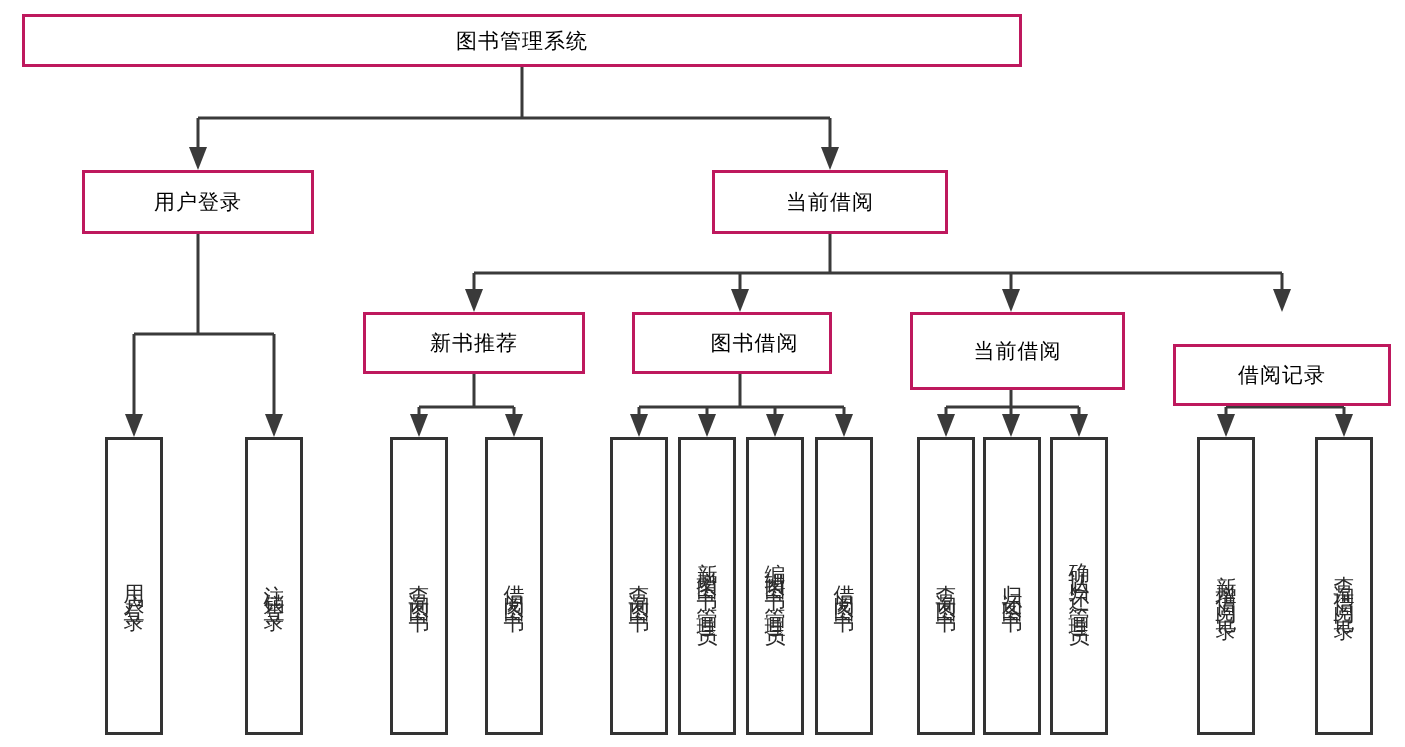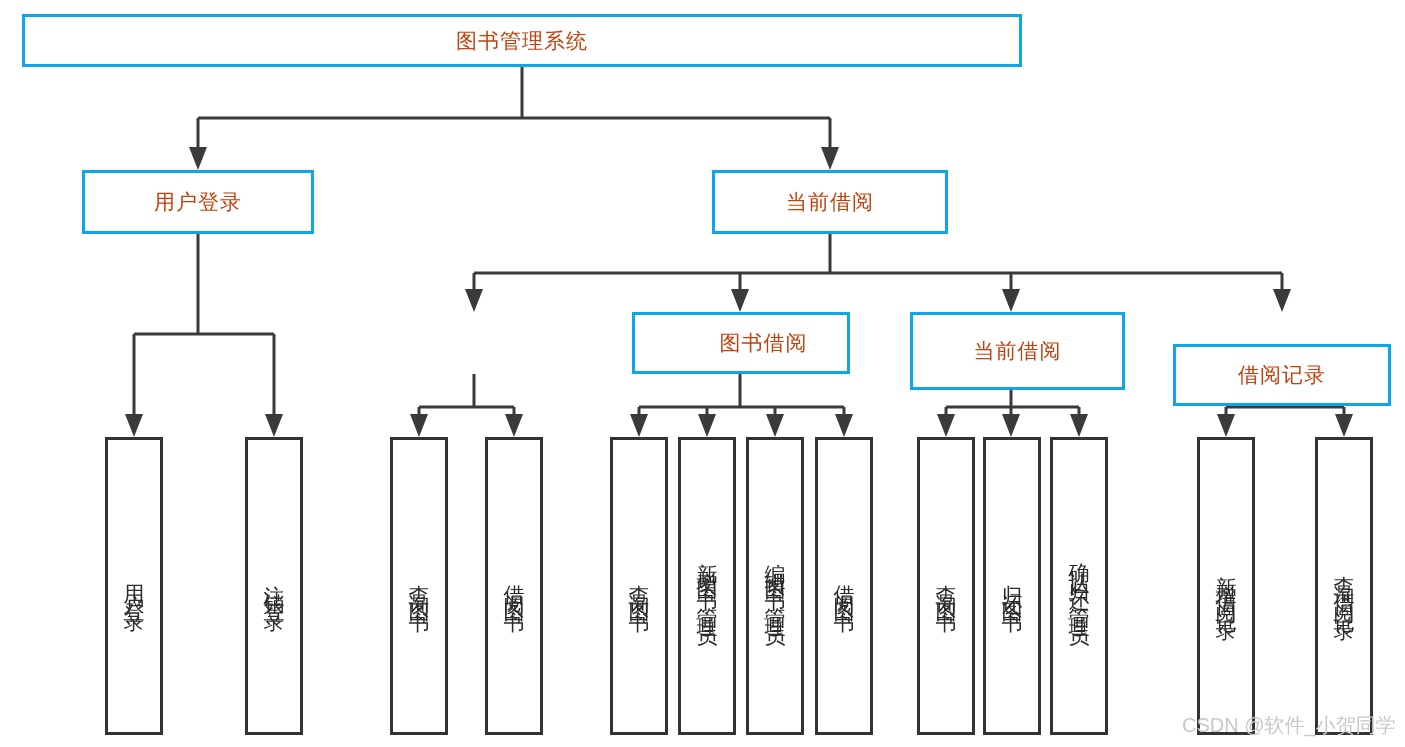--- a/index.html
+++ b/index.html
@@ -4,44 +4,44 @@
 <style>
   html,body{margin:0;padding:0;background:#ffffff;}
   .canvas{
     position:relative;width:1405px;height:747px;background:#ffffff;
     font-family:"Liberation Sans","DejaVu Sans",sans-serif;overflow:hidden;
   }
   svg.connectors{position:absolute;left:0;top:0;width:1405px;height:747px;}
   svg.connectors path{stroke:#3a3a3a;stroke-width:3;fill:none;}
   svg.connectors polygon{fill:#3a3a3a;stroke:none;}
   .hnode{
-    position:absolute;box-sizing:border-box;border:3px solid #0ea5e9;background:#ffffff;
+    position:absolute;box-sizing:border-box;border:3px solid #be185d;background:#ffffff;
     display:flex;align-items:center;justify-content:center;
-    font-size:21px;color:#c2410c;letter-spacing:1px;
+    font-size:21px;color:#000000;letter-spacing:1px;
   }
   .vnode{
     position:absolute;top:437px;width:58px;height:298px;box-sizing:border-box;
     border:3px solid #333333;background:#ffffff;
     display:flex;align-items:center;justify-content:center;
   }
   .vnode .vtext{
     writing-mode:vertical-rl;text-orientation:mixed;white-space:nowrap;
     font-size:21px;letter-spacing:9px;color:#2a2a2a;
   }
   .watermark{
     position:absolute;left:1182px;top:712px;font-size:20px;color:#c8c8c8;
     white-space:nowrap;
   }
 
   
   .n-root{left:22px;top:14px;width:1000px;height:53px;}
   .n-user-login{left:82px;top:170px;width:232px;height:64px;}
   .n-book-mgmt{left:712px;top:170px;width:236px;height:64px;}
   .n-new-book{left:363px;top:312px;width:222px;height:62px;}
-  .n-book-borrow{left:632px;top:312px;width:218px;height:62px;padding-left:45px;}
+  .n-book-borrow{left:632px;top:312px;width:200px;height:62px;padding-left:45px;}
   .n-current-borrow{left:910px;top:312px;width:215px;height:78px;}
   .n-borrow-records{left:1173px;top:312px;width:218px;height:62px;margin-top:32px;}
 
   
   .l-user-login{left:105px;}
   .l-logout{left:245px;}
   .l-nb-query{left:390px;}
   .l-nb-borrow{left:485px;}
   .l-bb-query{left:610px;}
   .l-bb-add{left:678px;}
@@ -92,20 +92,21 @@
     <path d="M1282 374 V407 M1226 407 H1344 M1226 407 V418 M1344 407 V418"></path>
     <polygon points="1217,414 1235,414 1226,437"></polygon>
     <polygon points="1335,414 1353,414 1344,437"></polygon>
   </svg>
 
   <div class="hnode n-root">图书管理系统</div>
 
   <div class="hnode n-user-login">用户登录</div>
   <div class="hnode n-book-mgmt">当前借阅</div>
 
+  <div class="hnode n-new-book">新书推荐</div>
   <div class="hnode n-book-borrow">图书借阅</div>
   <div class="hnode n-current-borrow">当前借阅</div>
   <div class="hnode n-borrow-records">借阅记录</div>
 
   <div class="vnode l-user-login">
     <span class="vtext">用户登录</span>
   </div>
   <div class="vnode l-logout">
     <span class="vtext">注销登录</span>
   </div>
@@ -140,15 +141,14 @@
     <span class="vtext">确认归还（管理员）</span>
   </div>
 
   <div class="vnode l-br-add">
     <span class="vtext">新增借阅记录</span>
   </div>
   <div class="vnode l-br-query">
     <span class="vtext">查询借阅记录</span>
   </div>
 
-  <div class="watermark">CSDN @软件_小贺同学</div>
 
 </div>
 
 </body></html>

